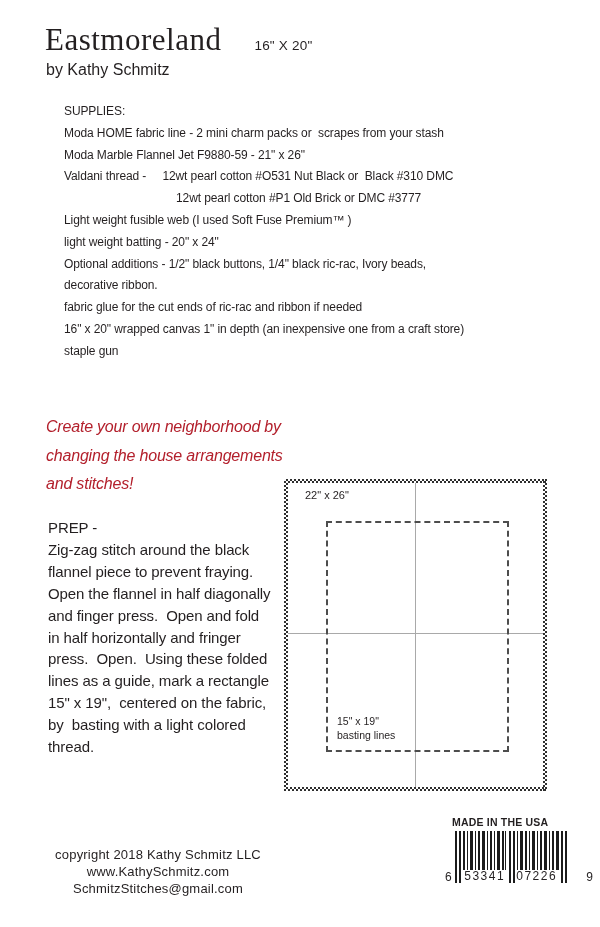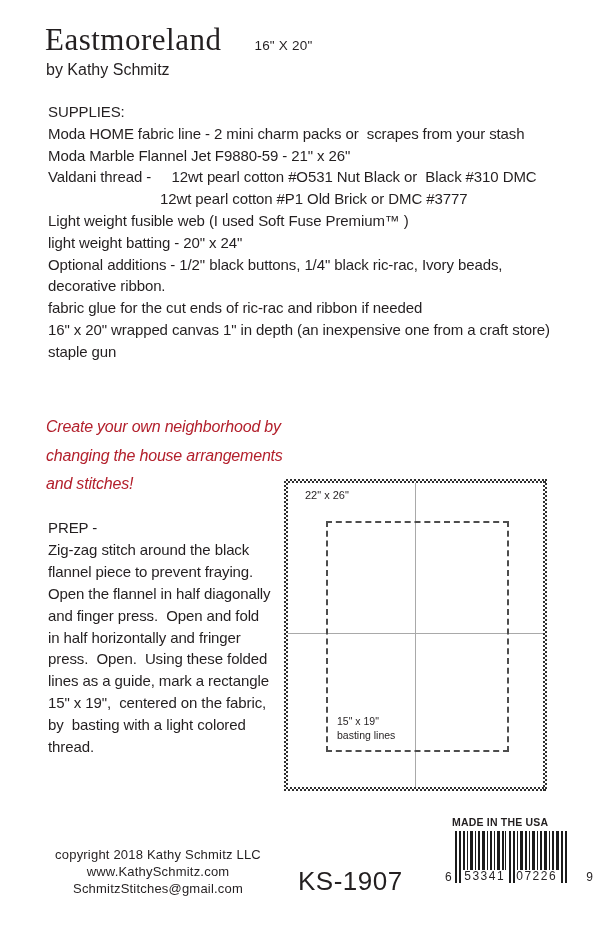--- a/index.html
+++ b/index.html
@@ -6,21 +6,21 @@
   .page{
     position:relative;width:600px;height:927px;background:#ffffff;
     font-family:"Liberation Sans",sans-serif;color:#231f20;overflow:hidden;
   }
   
   .title-row{position:absolute;left:45px;top:22px;display:flex;align-items:baseline;gap:33px;}
   .title{font-family:"Liberation Serif",serif;font-size:31px;font-weight:400;letter-spacing:.5px;}
   .size{font-size:13.5px;letter-spacing:.2px;}
   .byline{position:absolute;left:46px;top:61px;font-size:16px;}
   
-  .supplies{position:absolute;left:48px;top:101px;font-size:15px;line-height:21.8px;letter-spacing:-.1px;}
+  .supplies{position:absolute;left:64px;top:101px;font-size:12px;line-height:21.8px;letter-spacing:-.1px;}
   .supplies .line{white-space:pre;}
   .supplies .indent{padding-left:112px;}
   
   .note{position:absolute;left:46px;top:413px;font-size:16px;font-style:italic;font-weight:500;
         color:#b3202c;line-height:28.6px;letter-spacing:-.2px;}
   
   .prep{position:absolute;left:48px;top:517px;font-size:15px;line-height:21.9px;letter-spacing:-.1px;}
   .prep .line{white-space:pre;}
   
   .diagram{position:absolute;left:284px;top:479px;width:263px;height:312px;background:#fff;}
@@ -110,21 +110,20 @@
       <div>basting lines</div>
     </div>
   </div>
 
   <div class="copyright">
     <div>copyright 2018 Kathy Schmitz LLC</div>
     <div>www.KathySchmitz.com</div>
     <div>SchmitzStitches@gmail.com</div>
   </div>
 
-  <div class="sku">KS-1907</div>
 
   <div class="barcode-block">
     <div class="made-in">MADE IN THE USA</div>
     <div class="barcode-row">
       <span class="bc-digit">6</span>
       <div class="bars-wrap">
         <svg width="112" height="52" viewBox="0 0 112 52" aria-hidden="true">
           <g fill="#1c1c1c">
             <rect x="0" y="0" width="2" height="52"></rect>
               <rect x="4" y="0" width="2" height="52"></rect>

